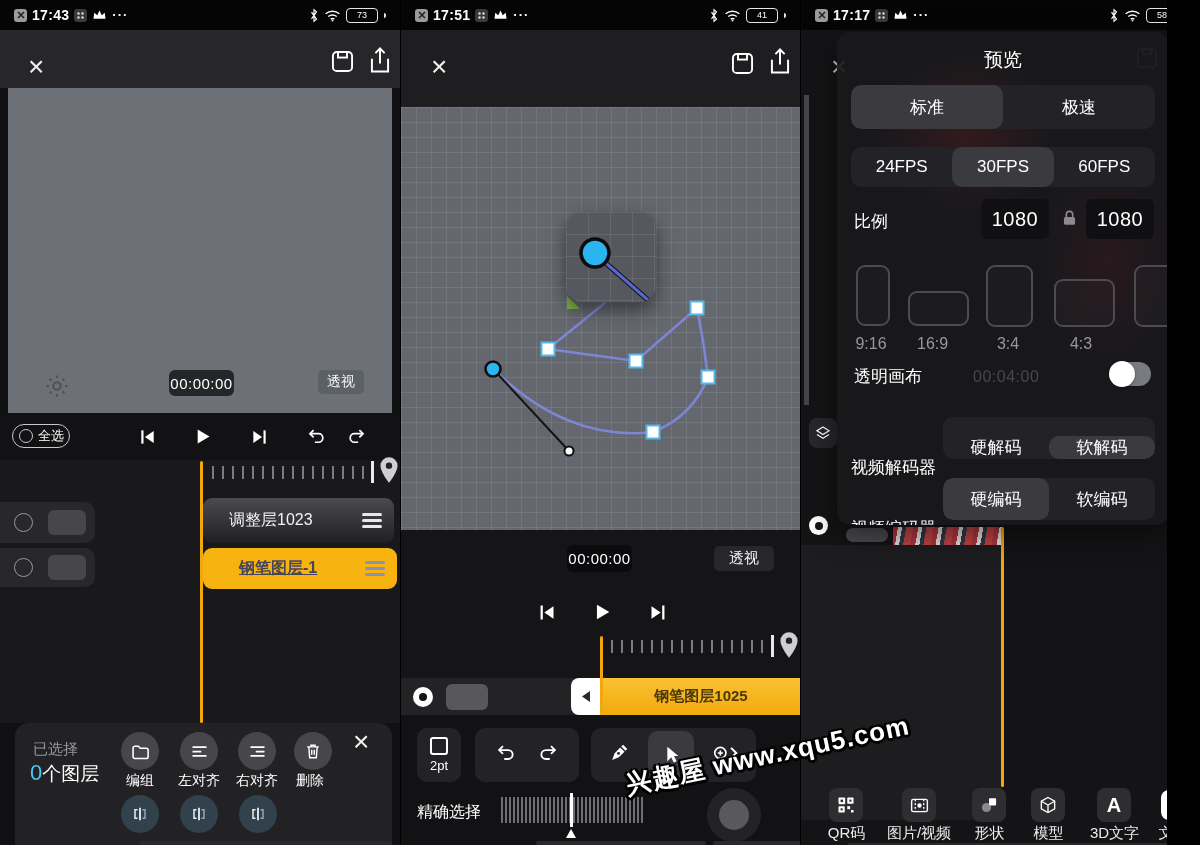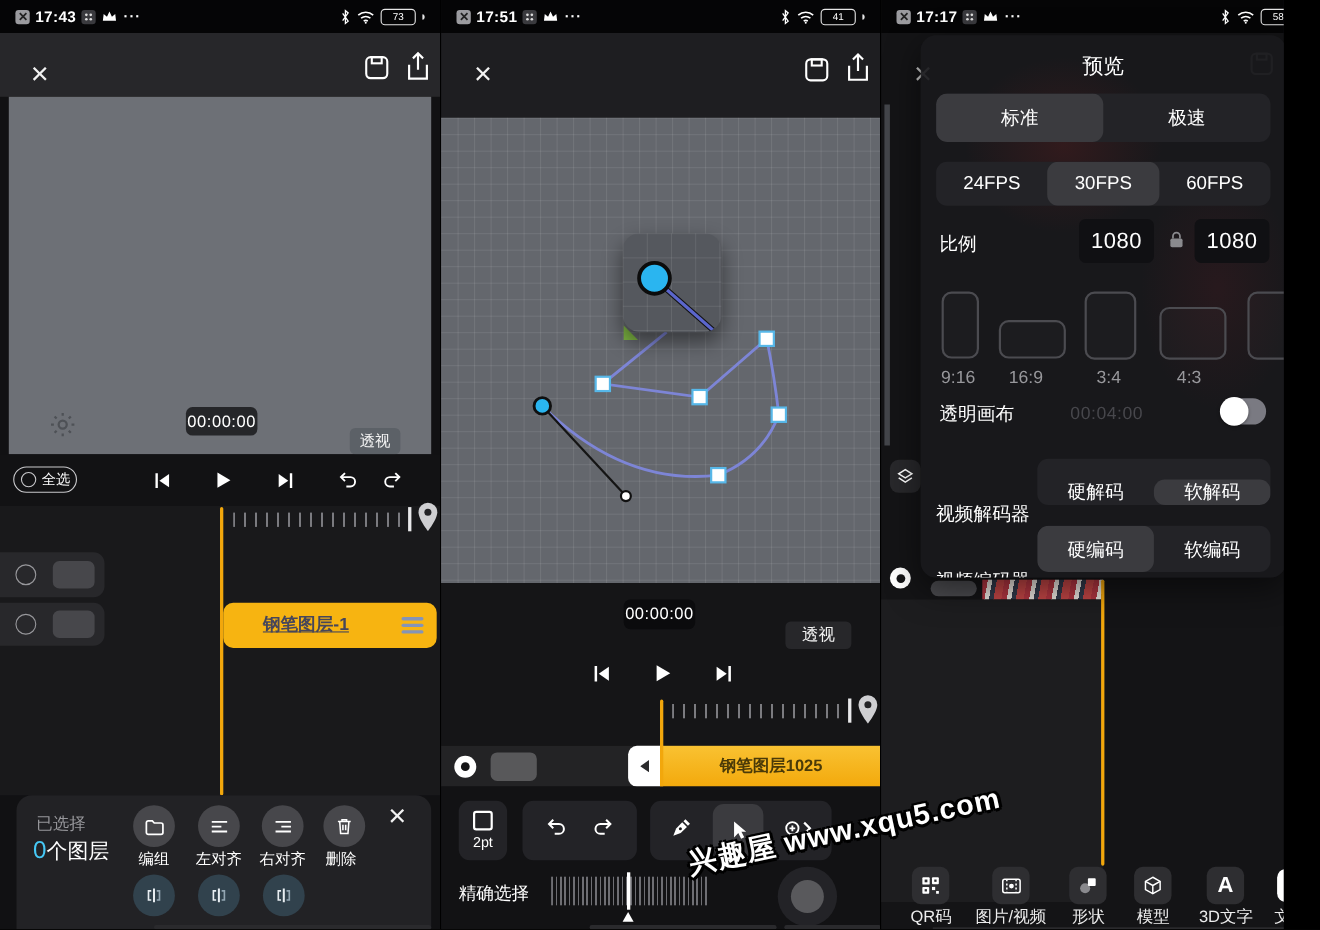--- a/index.html
+++ b/index.html
@@ -16,21 +16,21 @@
   .badge.bx{background:#9b9b9f;}
   .badge.bapp{background:#3a3a3e;}
   .battery{min-width:26px;height:13px;border:1px solid #e6e6e6;border-radius:4px;display:flex;
            align-items:center;justify-content:center;font-size:9px;color:#fff;padding:0 2px;}
   .bat-nub{width:2px;height:5px;background:#e6e6e6;border-radius:0 2px 2px 0;margin-left:1px;}
   .dots{font-size:13px;font-weight:bold;color:#fff;letter-spacing:1px;line-height:10px;}
   
   .xclose{font-size:28px;line-height:22px;color:#f2f2f2;font-weight:400;}
   .timepill{background:rgba(32,32,35,.92);border-radius:6px;color:#fff;font-size:15px;
             display:flex;align-items:center;justify-content:center;letter-spacing:.5px;}
-  .btn-persp{border-radius:5px;color:#f2f2f2;font-size:14px;display:flex;align-items:center;justify-content:center;margin-top:19px;}
+  .btn-persp{border-radius:5px;color:#f2f2f2;font-size:14px;display:flex;align-items:center;justify-content:center;}
   .gridcanvas{background-color:#64676d;
       background-image:linear-gradient(rgba(255,255,255,.09) 1px,transparent 1px),
                        linear-gradient(90deg,rgba(255,255,255,.09) 1px,transparent 1px);
       background-size:15px 15px;}
   .ruler{background:repeating-linear-gradient(90deg,#7b7b80 0 2px,transparent 2px 10px);}
   .playhead{background:#f2a70c;width:3px;border-radius:2px;}
   .hamb i{display:block;width:20px;height:2.4px;border-radius:2px;margin:3.6px 0;}
   .circlebtn{border-radius:50%;display:flex;align-items:center;justify-content:center;}
   .eyeball{border-radius:50%;background:#fff;display:flex;align-items:center;justify-content:center;}
   .eyeball i{width:8px;height:8px;border-radius:50%;background:#141416;}
@@ -149,20 +149,28 @@
         </svg></div>
     <div class="abs playhead" style="left:200px;top:461px;height:262px;"></div>
 
     <div class="abs" style="left:0;top:502px;width:95px;height:41px;background:#28282b;border-radius:0 10px 10px 0;"></div>
     <div class="abs" style="left:14px;top:513px;width:17px;height:17px;border:1.6px solid #98989c;border-radius:50%;"></div>
     <div class="abs" style="left:48px;top:510px;width:38px;height:25px;background:#47474b;border-radius:6px;"></div>
     <div class="abs" style="left:0;top:548px;width:95px;height:39px;background:#28282b;border-radius:0 10px 10px 0;"></div>
     <div class="abs" style="left:14px;top:558px;width:17px;height:17px;border:1.6px solid #98989c;border-radius:50%;"></div>
     <div class="abs" style="left:48px;top:555px;width:38px;height:25px;background:#47474b;border-radius:6px;"></div>
 
+    <div class="abs laybar" style="left:203px;top:498px;width:191px;height:45px;background:linear-gradient(#4b4b4f,#202023);padding:0 12px 0 26px;">
+      <span style="font-size:16px;color:#f2f2f2;">调整层1023</span>
+      <span class="hamb" style="margin-left:auto;">
+          <i style="background:#e8e8ea;"></i>
+          <i style="background:#e8e8ea;"></i>
+          <i style="background:#e8e8ea;"></i>
+        </span>
+    </div>
     <div class="abs laybar" style="left:203px;top:548px;width:194px;height:41px;background:#f7b411;padding:0 12px 0 36px;">
       <span style="font-size:16px;color:#46465a;font-weight:bold;text-decoration:underline;">钢笔图层-1</span>
       <span class="hamb" style="margin-left:auto;">
           <i style="background:#8494b8;"></i>
           <i style="background:#8494b8;"></i>
           <i style="background:#8494b8;"></i>
         </span>
     </div>
 
     <div class="abs" style="left:15px;top:723px;width:377px;height:122px;background:#222225;border-radius:14px 14px 0 0;"></div>

